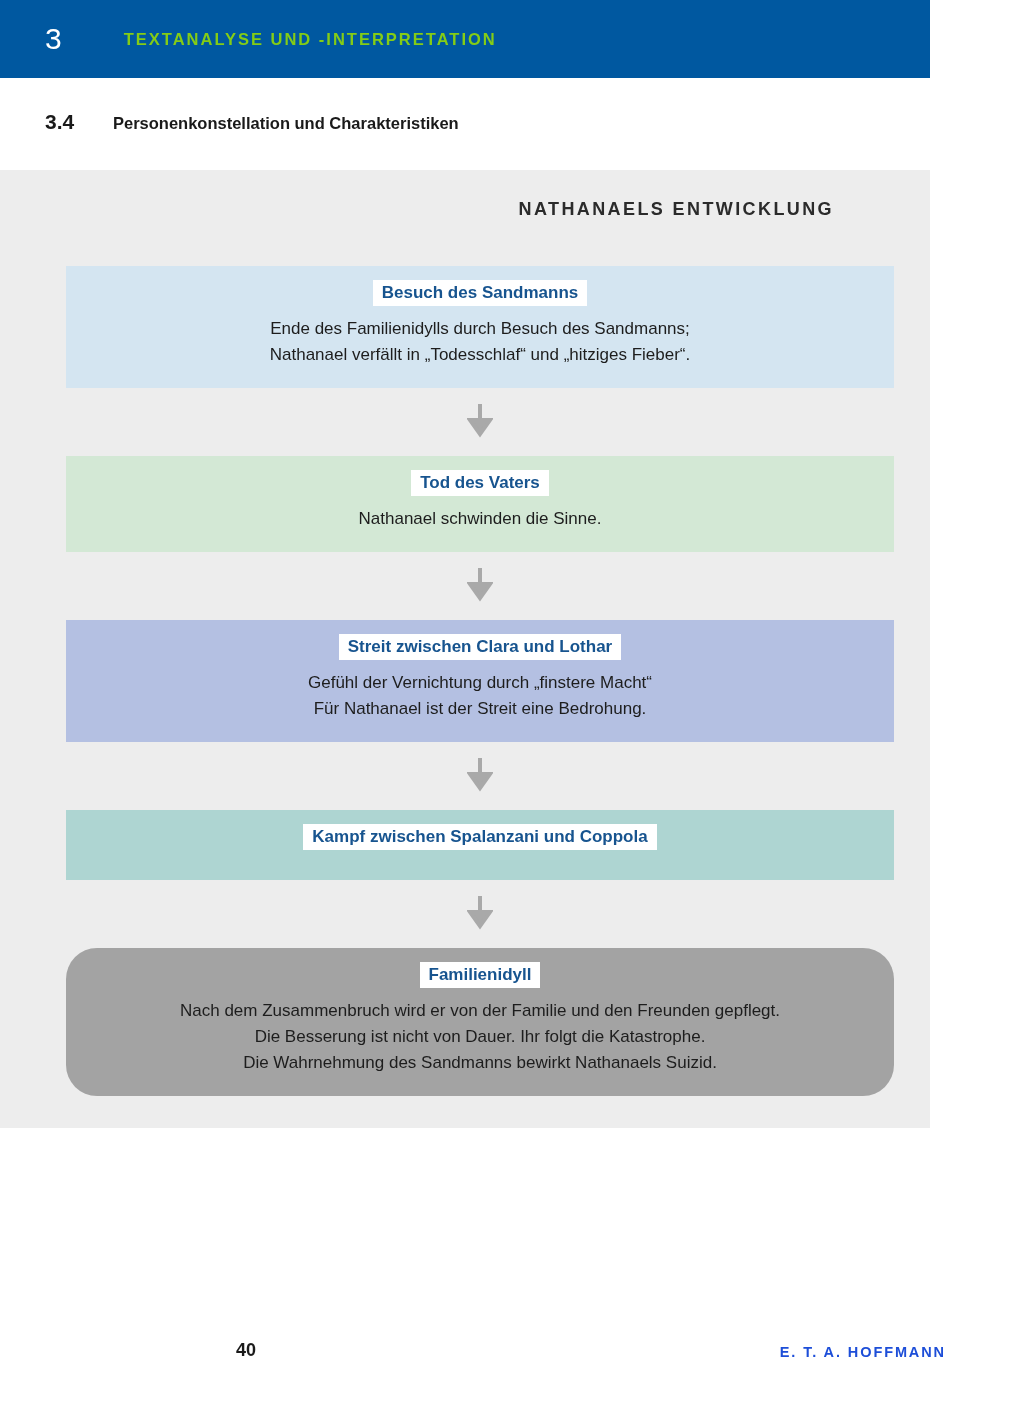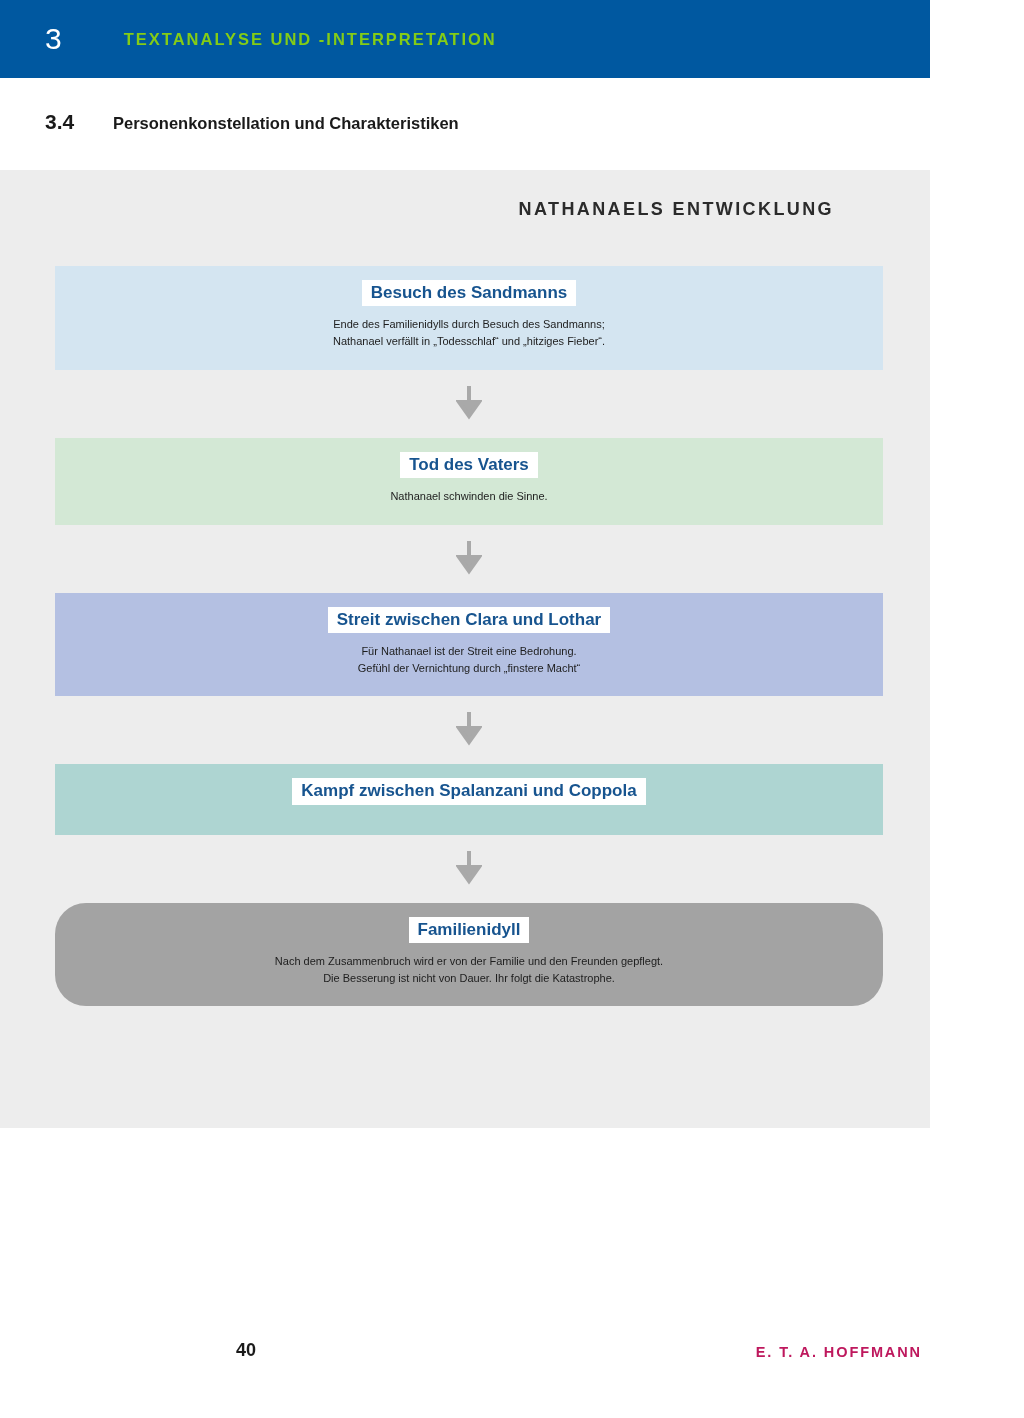--- a/index.html
+++ b/index.html
@@ -81,42 +81,42 @@
     text-align: right;
     font-size: 18px;
     font-weight: 600;
     letter-spacing: 2.4px;
     color: #2b2b2b;
   }
 
   
   .stages {
     position: absolute;
-    left: 55px;
+    left: 66px;
     top: 96px;
     width: 828px;
   }
   .stage {
     width: 828px;
     box-sizing: border-box;
     padding: 14px 10px 20px 10px;
     text-align: center;
   }
   .stage-label {
     display: inline-block;
     background: #ffffff;
     color: #17548f;
     font-size: 17px;
     font-weight: 700;
     padding: 2px 9px 3px 9px;
     line-height: 1.25;
     margin-bottom: 10px;
   }
   .stage-body {
-    font-size: 11px;
+    font-size: 17px;
     font-weight: 400;
     color: #1d1d1d;
     line-height: 1.52;
   }
   .stage-body div {
     white-space: nowrap;
   }
 
   
   .connector {
@@ -141,26 +141,26 @@
   .page-number {
     position: absolute;
     left: 236px;
     top: 0;
     font-size: 18px;
     font-weight: 600;
     color: #1a1a1a;
   }
   .footer-author {
     position: absolute;
-    right: 102px;
+    right: 78px;
     top: 4px;
     font-size: 14.5px;
     font-weight: 600;
     letter-spacing: 1.9px;
-    color: #be185d;
+    color: #1d4ed8;
   }
 </style>
 </head>
 <body>
 
 <div class="chapter-bar">
   <span class="chapter-number">3</span>
   <span class="chapter-title">TEXTANALYSE UND -INTERPRETATION</span>
 </div>
 
@@ -183,37 +183,38 @@
       </div>
       <div class="stage" style="background: rgb(211, 232, 213);"><span class="stage-label">Tod des Vaters</span><div class="stage-body">
           <div>Nathanael schwinden die Sinne.</div>
         </div></div>
       <div class="connector">
         <svg class="arrow-down" width="26" height="36" viewBox="0 0 26 36">
           <path d="M13 0 L13 22 M13 30 L3 16 L23 16 Z" fill="#a9a9a9" stroke="#a9a9a9" stroke-width="4" stroke-linejoin="miter"></path>
         </svg>
       </div>
       <div class="stage" style="background: rgb(180, 192, 226);"><span class="stage-label">Streit zwischen Clara und Lothar</span><div class="stage-body">
+          <div>Gefühl der Vernichtung durch „finstere Macht“</div>
           <div>Für Nathanael ist der Streit eine Bedrohung.</div>
-          <div>Gefühl der Vernichtung durch „finstere Macht“</div>
         </div></div>
       <div class="connector">
         <svg class="arrow-down" width="26" height="36" viewBox="0 0 26 36">
           <path d="M13 0 L13 22 M13 30 L3 16 L23 16 Z" fill="#a9a9a9" stroke="#a9a9a9" stroke-width="4" stroke-linejoin="miter"></path>
         </svg>
       </div>
       <div class="stage" style="background: rgb(174, 213, 210);"><span class="stage-label">Kampf zwischen Spalanzani und Coppola</span></div>
       <div class="connector">
         <svg class="arrow-down" width="26" height="36" viewBox="0 0 26 36">
           <path d="M13 0 L13 22 M13 30 L3 16 L23 16 Z" fill="#a9a9a9" stroke="#a9a9a9" stroke-width="4" stroke-linejoin="miter"></path>
         </svg>
       </div>
       <div class="stage" style="background: #a3a3a3; border-radius: 31px;"><span class="stage-label">Familienidyll</span><div class="stage-body">
           <div>Nach dem Zusammenbruch wird er von der Familie und den Freunden gepflegt.</div>
           <div>Die Besserung ist nicht von Dauer. Ihr folgt die Katastrophe.</div>
+          <div>Die Wahrnehmung des Sandmanns bewirkt Nathanaels Suizid.</div>
         </div></div>
     </div>
 </div>
 
 <div class="footer">
   <span class="page-number">40</span>
   <span class="footer-author">E. T. A. HOFFMANN</span>
 </div>
 
 </body></html>

